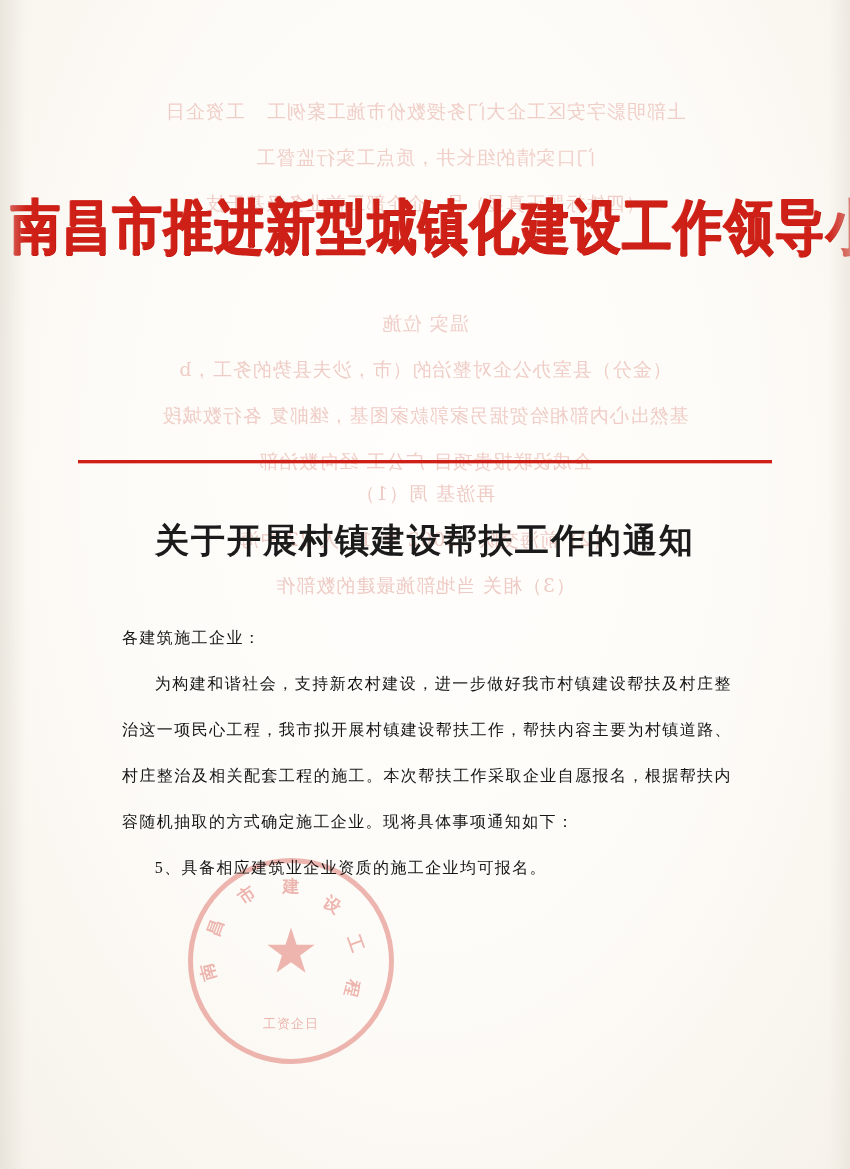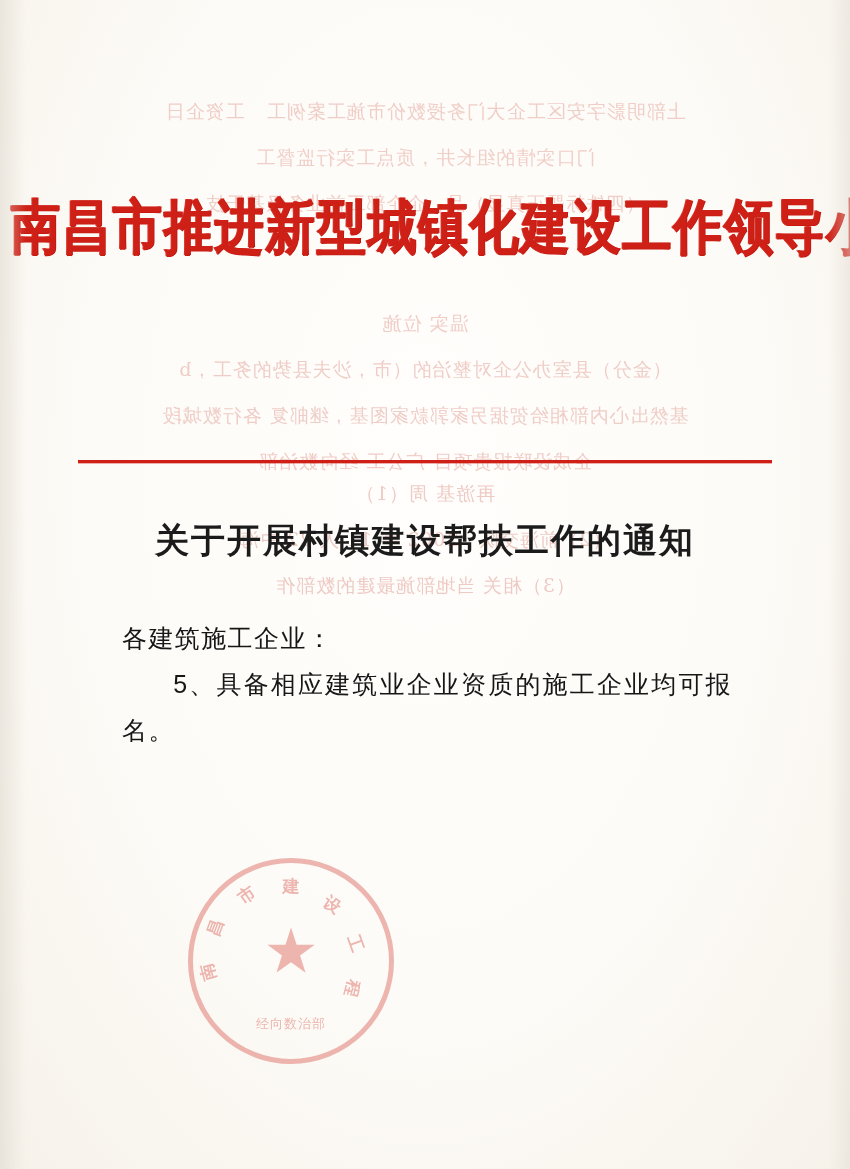--- a/index.html
+++ b/index.html
@@ -115,22 +115,22 @@
     color: #1b1b1b;
     z-index: 7;
   }
 
   .body-text {
     position: absolute;
     top: 615px;
     left: 122px;
     width: 610px;
     z-index: 7;
-    font-family: Liberation Sans, sans-serif;
-    font-size: 25px;
+    font-family: Liberation Serif, serif;
+    font-size: 16px;
     line-height: 46px;
     letter-spacing: 1.4px;
     color: #161616;
     text-align: justify;
   }
   .body-text p {
     margin: 0;
   }
   .indent2 { text-indent: 2.05em; }
 
@@ -218,21 +218,22 @@
     <div class="seal-ring-text" style="">
         <span style="transform: translateX(-50%) rotate(-105deg);">南</span>
         <span style="transform: translateX(-50%) rotate(-70deg);">昌</span>
         <span style="transform: translateX(-50%) rotate(-35deg);">市</span>
         <span style="transform: translateX(-50%) rotate(0deg);">建</span>
         <span style="transform: translateX(-50%) rotate(35deg);">设</span>
         <span style="transform: translateX(-50%) rotate(70deg);">工</span>
         <span style="transform: translateX(-50%) rotate(105deg);">程</span>
       </div>
     <div class="star"></div>
-    <div class="seal-bottom">经向数治部</div>
+    <div class="seal-bottom">工资企日</div>
   </div>
 
   <div class="body-text">
     <p>各建筑施工企业：</p>
+    <p class="indent2">为构建和谐社会，支持新农村建设，进一步做好我市村镇建设帮扶及村庄整治这一项民心工程，我市拟开展村镇建设帮扶工作，帮扶内容主要为村镇道路、村庄整治及相关配套工程的施工。本次帮扶工作采取企业自愿报名，根据帮扶内容随机抽取的方式确定施工企业。现将具体事项通知如下：</p>
     <p class="indent2">5、具备相应建筑业企业资质的施工企业均可报名。</p>
   </div>
 
 </div>
 
 </body></html>

